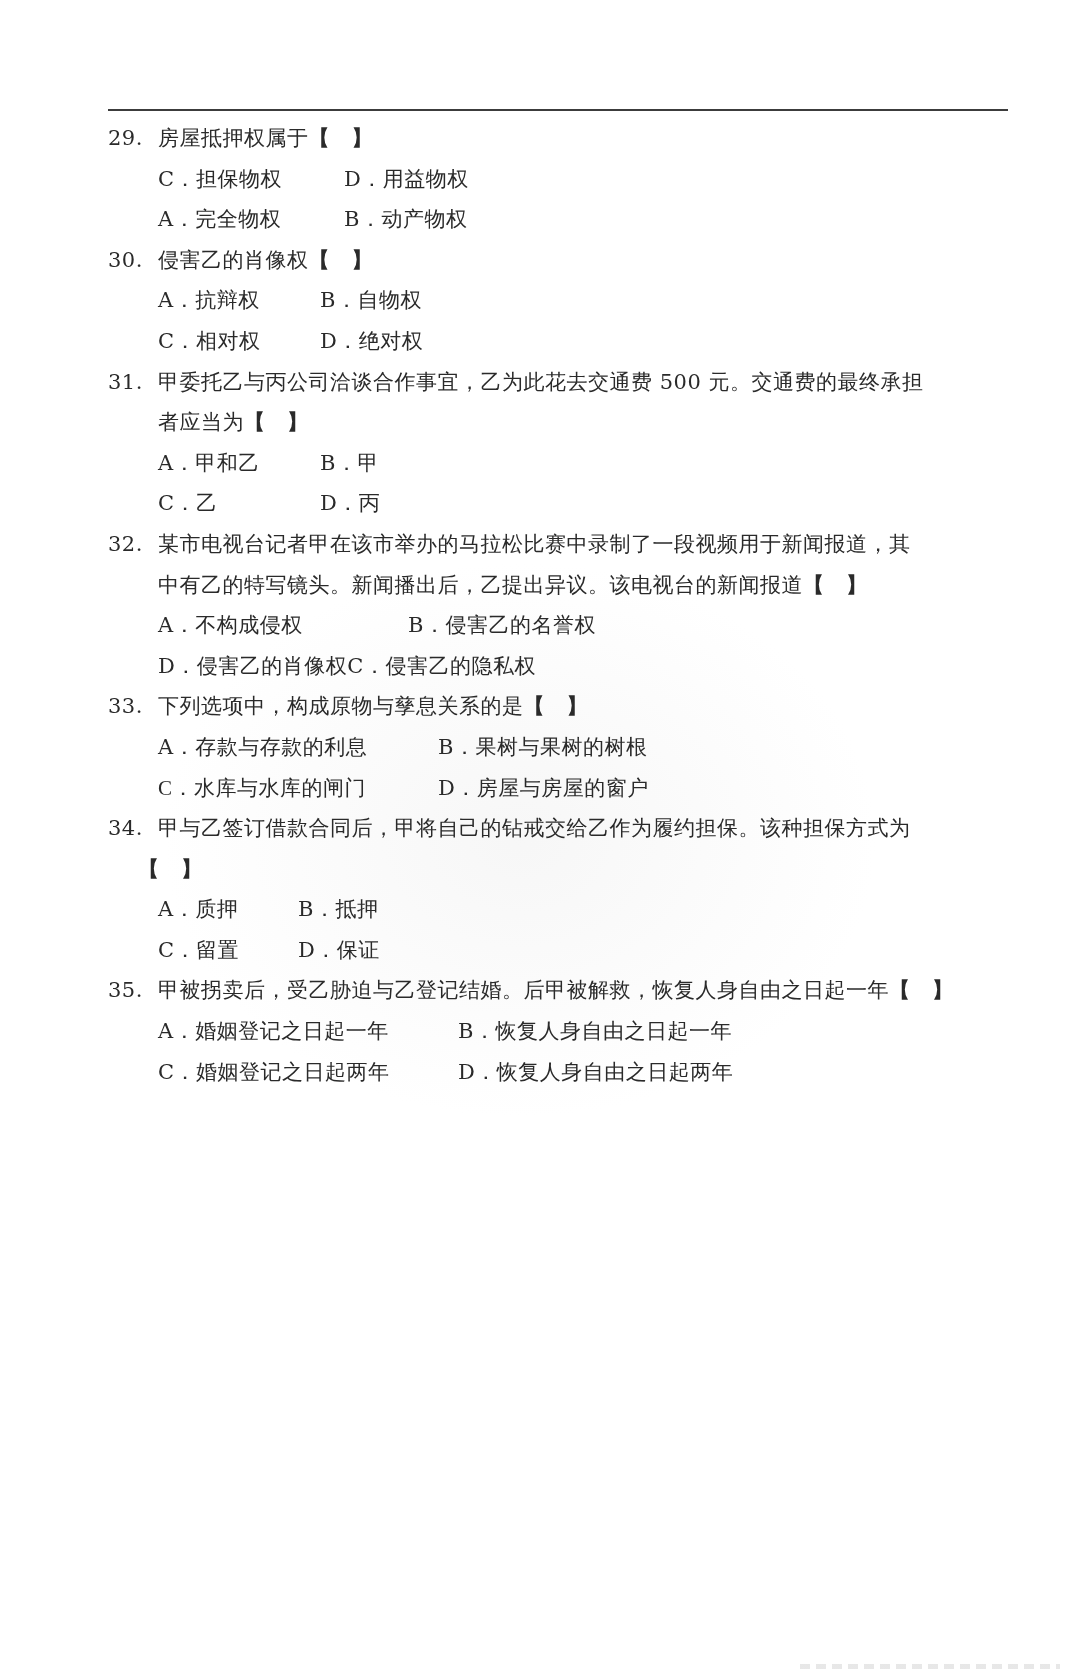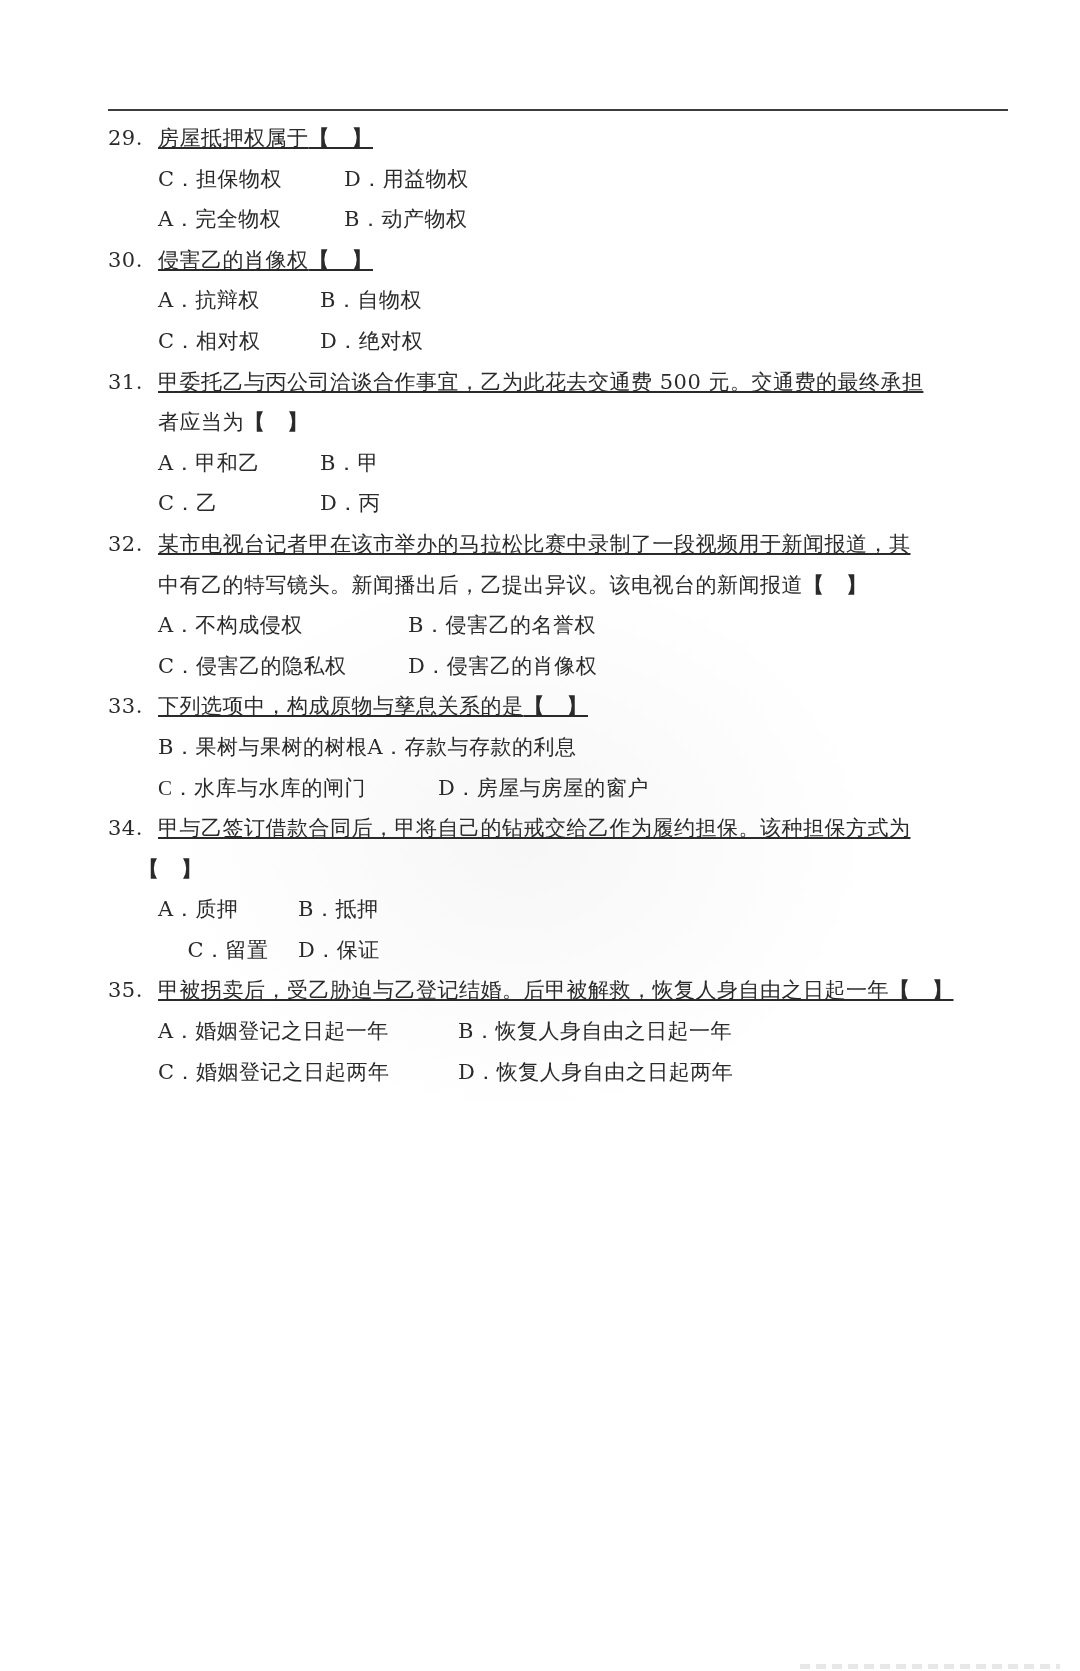--- a/index.html
+++ b/index.html
@@ -21,21 +21,21 @@
   .content {
     position: absolute; left: 108px; top: 118px; width: 900px;
   }
   .line {
     height: 40.6px; line-height: 40.6px;
     font-size: 21px; white-space: nowrap;
     letter-spacing: 0.5px;
   }
   .q-stem { display: flex; }
   .q-num { width: 50px; flex: 0 0 50px; }
-  .q-text { flex: 1; text-decoration: underline; }
+  .q-text { flex: 1; }
   .cont { padding-left: 50px; }
   .cont-bracket { padding-left: 30px; }
   .opts { padding-left: 50px; display: flex; }
   .opt { display: inline-block; }
   .bracket { font-weight: bold; }
   .bottom-smudge {
     position: absolute; left: 800px; top: 1664px; width: 260px; height: 5px;
     background: repeating-linear-gradient(90deg, #d8d8d8 0 10px, #ffffff 10px 16px);
     opacity: 0.6;
   }
@@ -94,50 +94,50 @@
       <div class="line q-stem">
         <span class="q-num">32.</span>
         <span class="q-text"><span>某市电视台记者甲在该市举办的马拉松比赛中录制了一段视频用于新闻报道，其</span></span>
       </div>
       <div class="line cont"><span>中有乙的特写镜头。新闻播出后，乙提出异议。该电视台的新闻报道</span><span class="bracket">【　】</span></div>
       <div class="line opts">
         <span class="opt" style="width: 250px;"><span>A．</span><span>不构成侵权</span></span>
         <span class="opt"><span>B．</span><span>侵害乙的名誉权</span></span>
       </div>
       <div class="line opts">
+        <span class="opt"><span>D．</span><span>侵害乙的肖像权</span></span>
         <span class="opt" style="width: 250px;"><span>C．</span><span>侵害乙的隐私权</span></span>
-        <span class="opt"><span>D．</span><span>侵害乙的肖像权</span></span>
       </div>
     </div>
     <div class="question">
       <div class="line q-stem">
         <span class="q-num">33.</span>
         <span class="q-text"><span>下列选项中，构成原物与孳息关系的是</span><span class="bracket">【　】</span></span>
       </div>
       <div class="line opts">
+        <span class="opt" style="width: 280px;"><span>A．</span><span>存款与存款的利息</span></span>
         <span class="opt"><span>B．</span><span>果树与果树的树根</span></span>
-        <span class="opt" style="width: 280px;"><span>A．</span><span>存款与存款的利息</span></span>
       </div>
       <div class="line opts">
         <span class="opt" style="width: 280px; font-family: Liberation Serif, serif;"><span>C．</span><span>水库与水库的闸门</span></span>
         <span class="opt"><span>D．</span><span>房屋与房屋的窗户</span></span>
       </div>
     </div>
     <div class="question">
       <div class="line q-stem">
         <span class="q-num">34.</span>
         <span class="q-text"><span>甲与乙签订借款合同后，甲将自己的钻戒交给乙作为履约担保。该种担保方式为</span></span>
       </div>
       <div class="line cont-bracket"><span class="bracket">【　】</span></div>
       <div class="line opts">
         <span class="opt" style="width: 140px;"><span>A．</span><span>质押</span></span>
         <span class="opt"><span>B．</span><span>抵押</span></span>
       </div>
       <div class="line opts">
-        <span class="opt" style="width: 140px; text-align: center;"><span>C．</span><span>留置</span></span>
+        <span class="opt" style="width: 140px;"><span>C．</span><span>留置</span></span>
         <span class="opt"><span>D．</span><span>保证</span></span>
       </div>
     </div>
     <div class="question">
       <div class="line q-stem">
         <span class="q-num">35.</span>
         <span class="q-text"><span>甲被拐卖后，受乙胁迫与乙登记结婚。后甲被解救，恢复人身自由之日起一年</span><span class="bracket">【　】</span></span>
       </div>
       <div class="line opts">
         <span class="opt" style="width: 300px;"><span>A．</span><span>婚姻登记之日起一年</span></span>

